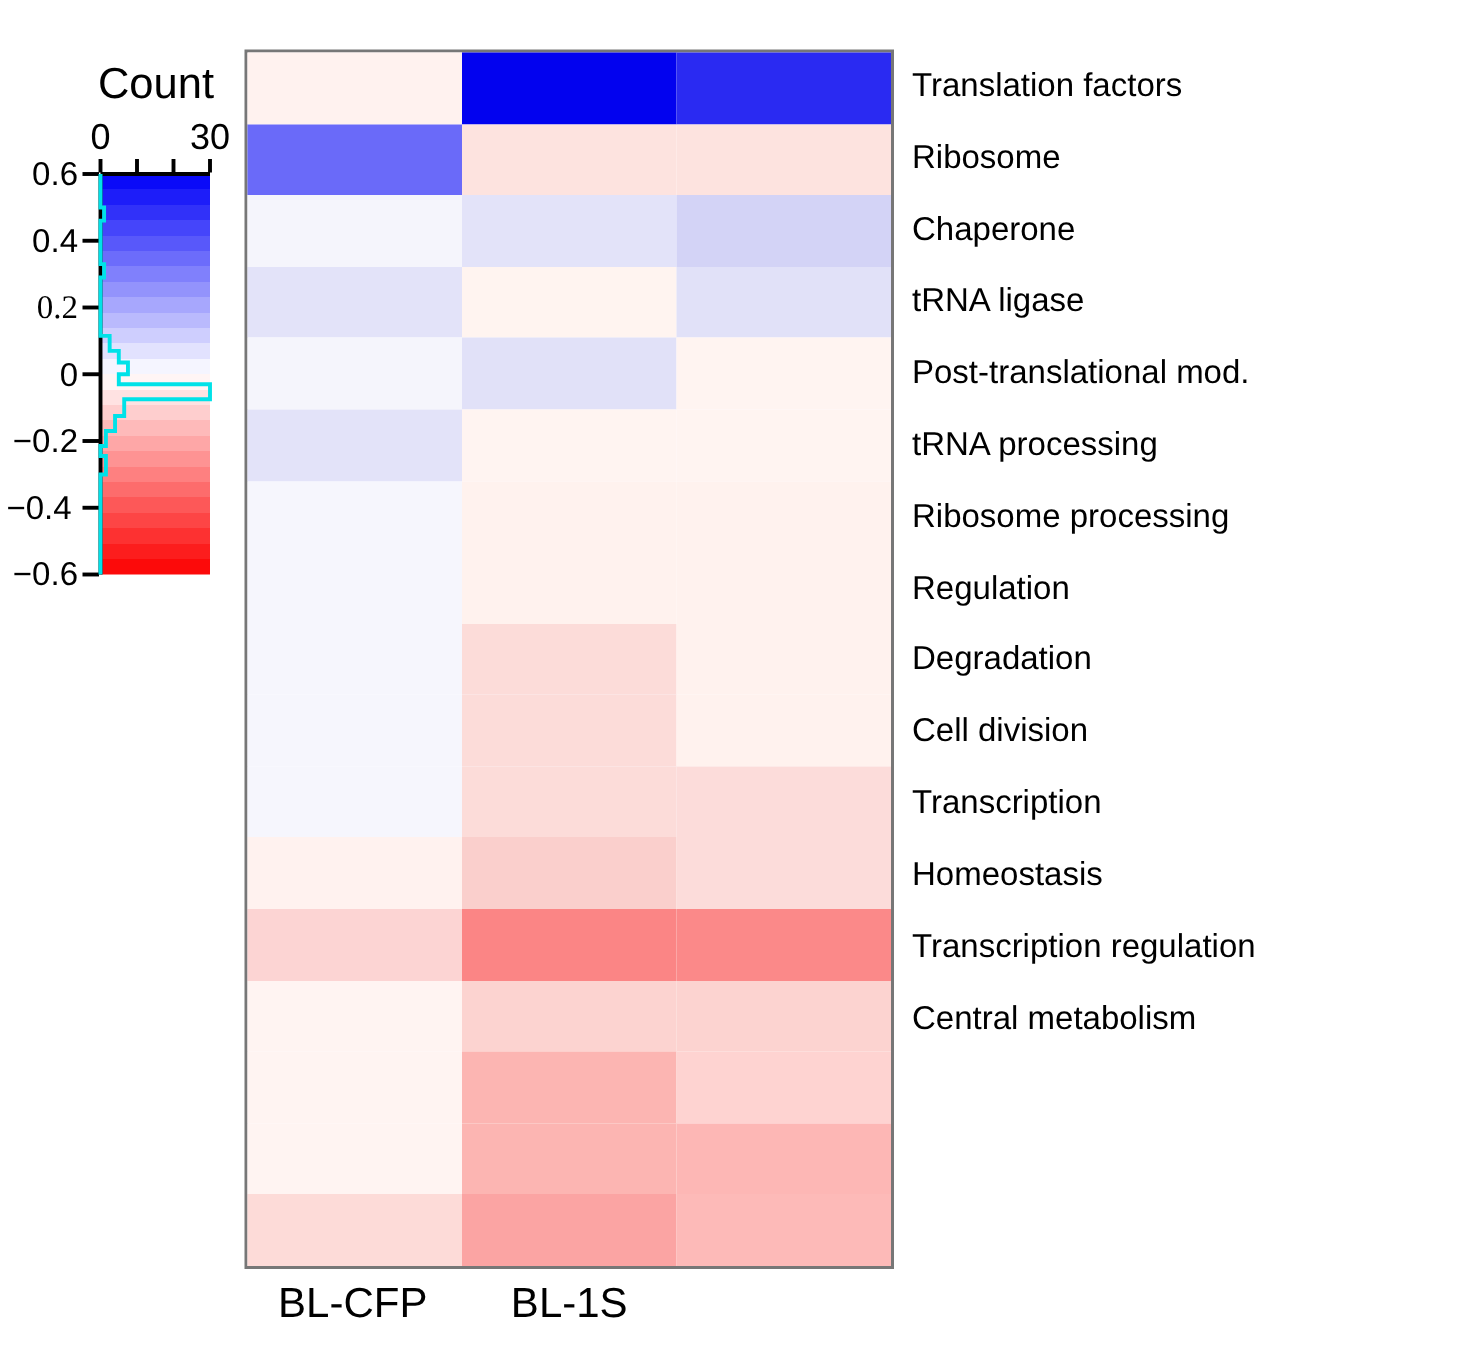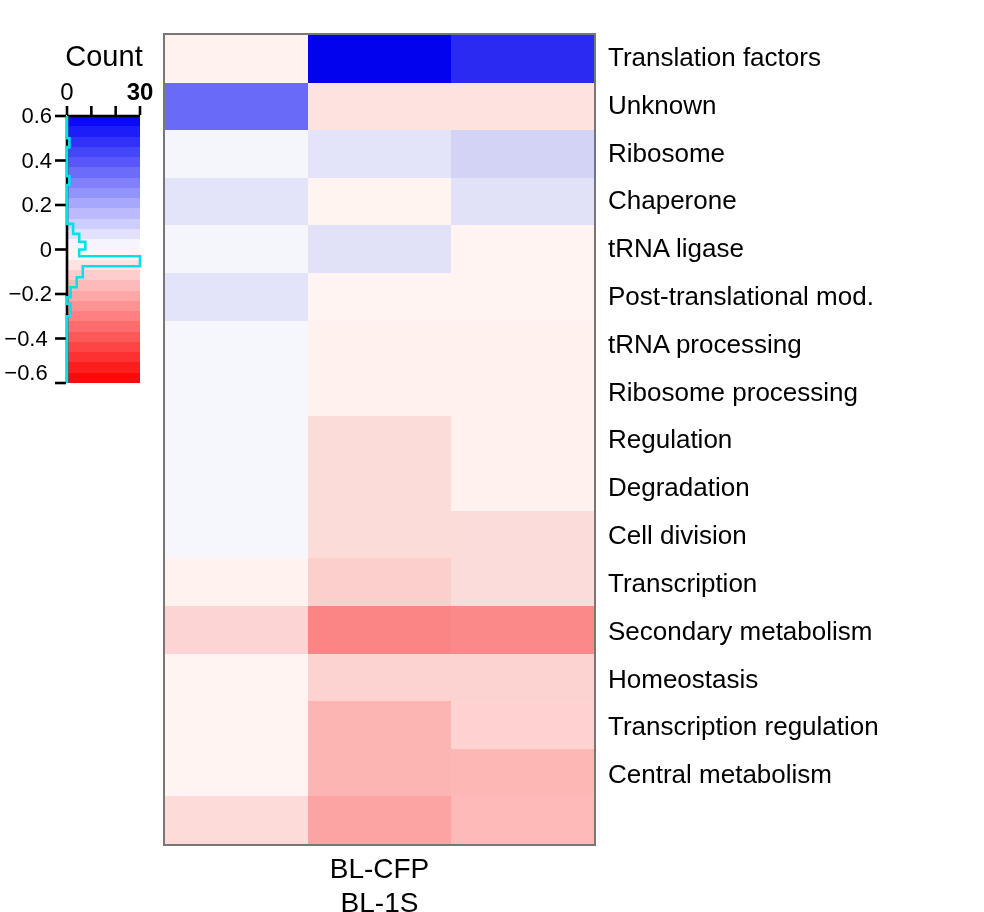--- a/index.html
+++ b/index.html
@@ -14,33 +14,33 @@
   #legend-svg{position:absolute;left:40px;top:80px;}
   .ytick-label{position:absolute;left:0;width:52px;height:26px;line-height:26px;
     text-align:right;font-size:22px;white-space:nowrap;}
   
   #heatmap-grid{position:absolute;left:163px;top:33px;width:433px;height:813px;
     box-sizing:border-box;border:2px solid #777;display:grid;
     grid-template-columns:repeat(3,1fr);grid-template-rows:repeat(17,1fr);}
   .cell{width:100%;height:100%;}
   #row-labels{position:absolute;left:608px;top:33px;width:372px;height:813px;
     display:grid;grid-template-rows:repeat(17,1fr);}
-  .row-label{display:flex;align-items:center;font-size:26px;line-height:1;white-space:nowrap;}
+  .row-label{display:flex;align-items:center;font-size:22px;line-height:1;white-space:nowrap;}
   #col-labels{position:absolute;left:163px;top:852px;width:433px;height:36px;
-    display:grid;grid-template-columns:repeat(1,1fr);}
+    display:grid;grid-template-columns:repeat(3,1fr);}
   .col-label{text-align:center;font-size:28px;line-height:34px;white-space:nowrap;}
 </style>
 </head>
 <body>
 
 <div class="figure">
 
   <div class="legend-title">Count</div>
   <div class="legend-xlabel" style="left:67px;">0</div>
-  <div class="legend-xlabel" style="left:140px;font-weight:bold;">30</div>
+  <div class="legend-xlabel" style="left:140px;">30</div>
 
   <svg id="legend-svg" width="120" height="330">
     <defs>
       <linearGradient id="cbar-grad" x1="0" y1="0" x2="0" y2="1">
           <stop offset="0" stop-color="rgb(10,10,248)"></stop>
           <stop offset="0.038461538461538464" stop-color="rgb(10,10,248)"></stop>
           <stop offset="0.038461538461538464" stop-color="rgb(29,29,249)"></stop>
           <stop offset="0.07692307692307693" stop-color="rgb(29,29,249)"></stop>
           <stop offset="0.07692307692307693" stop-color="rgb(49,49,249)"></stop>
           <stop offset="0.11538461538461539" stop-color="rgb(49,49,249)"></stop>
@@ -106,25 +106,25 @@
         <line x1="15" y1="169.5" x2="26" y2="169.5"></line>
         <line x1="15" y1="214.00000000000003" x2="26" y2="214.00000000000003"></line>
         <line x1="15" y1="258.5" x2="26" y2="258.5"></line>
         <line x1="15" y1="303" x2="26" y2="303"></line>
       </g>
     <path id="legend-hist" fill="none" stroke-width="2.6" d="M27.0 36.0 L27.0 36.0 L27.0 58.3 L29.4 58.3 L29.4 67.1 L27.0 67.1 L27.0 96.1 L29.4 96.1 L29.4 105.0 L27.0 105.0 L27.0 143.9 L33.1 143.9 L33.1 153.9 L39.2 153.9 L39.2 161.7 L45.3 161.7 L45.3 169.5 L39.2 169.5 L39.2 176.2 L100.0 176.2 L100.0 186.2 L42.8 186.2 L42.8 197.3 L36.7 197.3 L36.7 207.3 L30.6 207.3 L30.6 217.3 L27.0 217.3 L27.0 224.0 L30.6 224.0 L30.6 236.3 L27.0 236.3 L27.0 303.0" stroke="#00e2e8"></path>
   </svg>
   <div id="legend-ylabels">
       <div class="ytick-label" style="top: 103px;">0.6</div>
       <div class="ytick-label" style="top: 147.5px;">0.4</div>
-      <div class="ytick-label" style="top: 192px;">0.2</div>
+      <div class="ytick-label" style="top: 192px; font-family: Liberation Serif, serif;">0.2</div>
       <div class="ytick-label" style="top: 236.5px;">0</div>
       <div class="ytick-label" style="top: 281px;">−0.2</div>
       <div class="ytick-label" style="top: 325.5px; text-align: center;">−0.4</div>
-      <div class="ytick-label" style="top: 360px; text-align: center;">−0.6</div>
+      <div class="ytick-label" style="top: 370px;">−0.6</div>
     </div>
 
   <div id="heatmap-grid">
       <div class="cell" style="background: rgb(255, 242, 239);"></div>
       <div class="cell" style="background: rgb(2, 2, 239);"></div>
       <div class="cell" style="background: rgb(42, 42, 242);"></div>
       <div class="cell" style="background: rgb(106, 106, 249);"></div>
       <div class="cell" style="background: rgb(253, 227, 223);"></div>
       <div class="cell" style="background: rgb(253, 227, 223);"></div>
       <div class="cell" style="background: rgb(245, 245, 252);"></div>
@@ -169,32 +169,30 @@
       <div class="cell" style="background: rgb(255, 244, 242);"></div>
       <div class="cell" style="background: rgb(252, 181, 178);"></div>
       <div class="cell" style="background: rgb(253, 183, 181);"></div>
       <div class="cell" style="background: rgb(253, 219, 216);"></div>
       <div class="cell" style="background: rgb(251, 164, 163);"></div>
       <div class="cell" style="background: rgb(253, 186, 184);"></div>
     </div>
 
   <div id="row-labels">
       <div class="row-label">Translation factors</div>
-      <div class="row-label">Unknown</div>
       <div class="row-label">Ribosome</div>
       <div class="row-label">Chaperone</div>
       <div class="row-label">tRNA ligase</div>
       <div class="row-label">Post-translational mod.</div>
       <div class="row-label">tRNA processing</div>
       <div class="row-label">Ribosome processing</div>
       <div class="row-label">Regulation</div>
       <div class="row-label">Degradation</div>
       <div class="row-label">Cell division</div>
       <div class="row-label">Transcription</div>
-      <div class="row-label">Secondary metabolism</div>
       <div class="row-label">Homeostasis</div>
       <div class="row-label">Transcription regulation</div>
       <div class="row-label">Central metabolism</div>
     </div>
   <div id="col-labels">
       <div class="col-label">BL-CFP</div>
       <div class="col-label">BL-1S</div>
     </div>
 
 </div>

